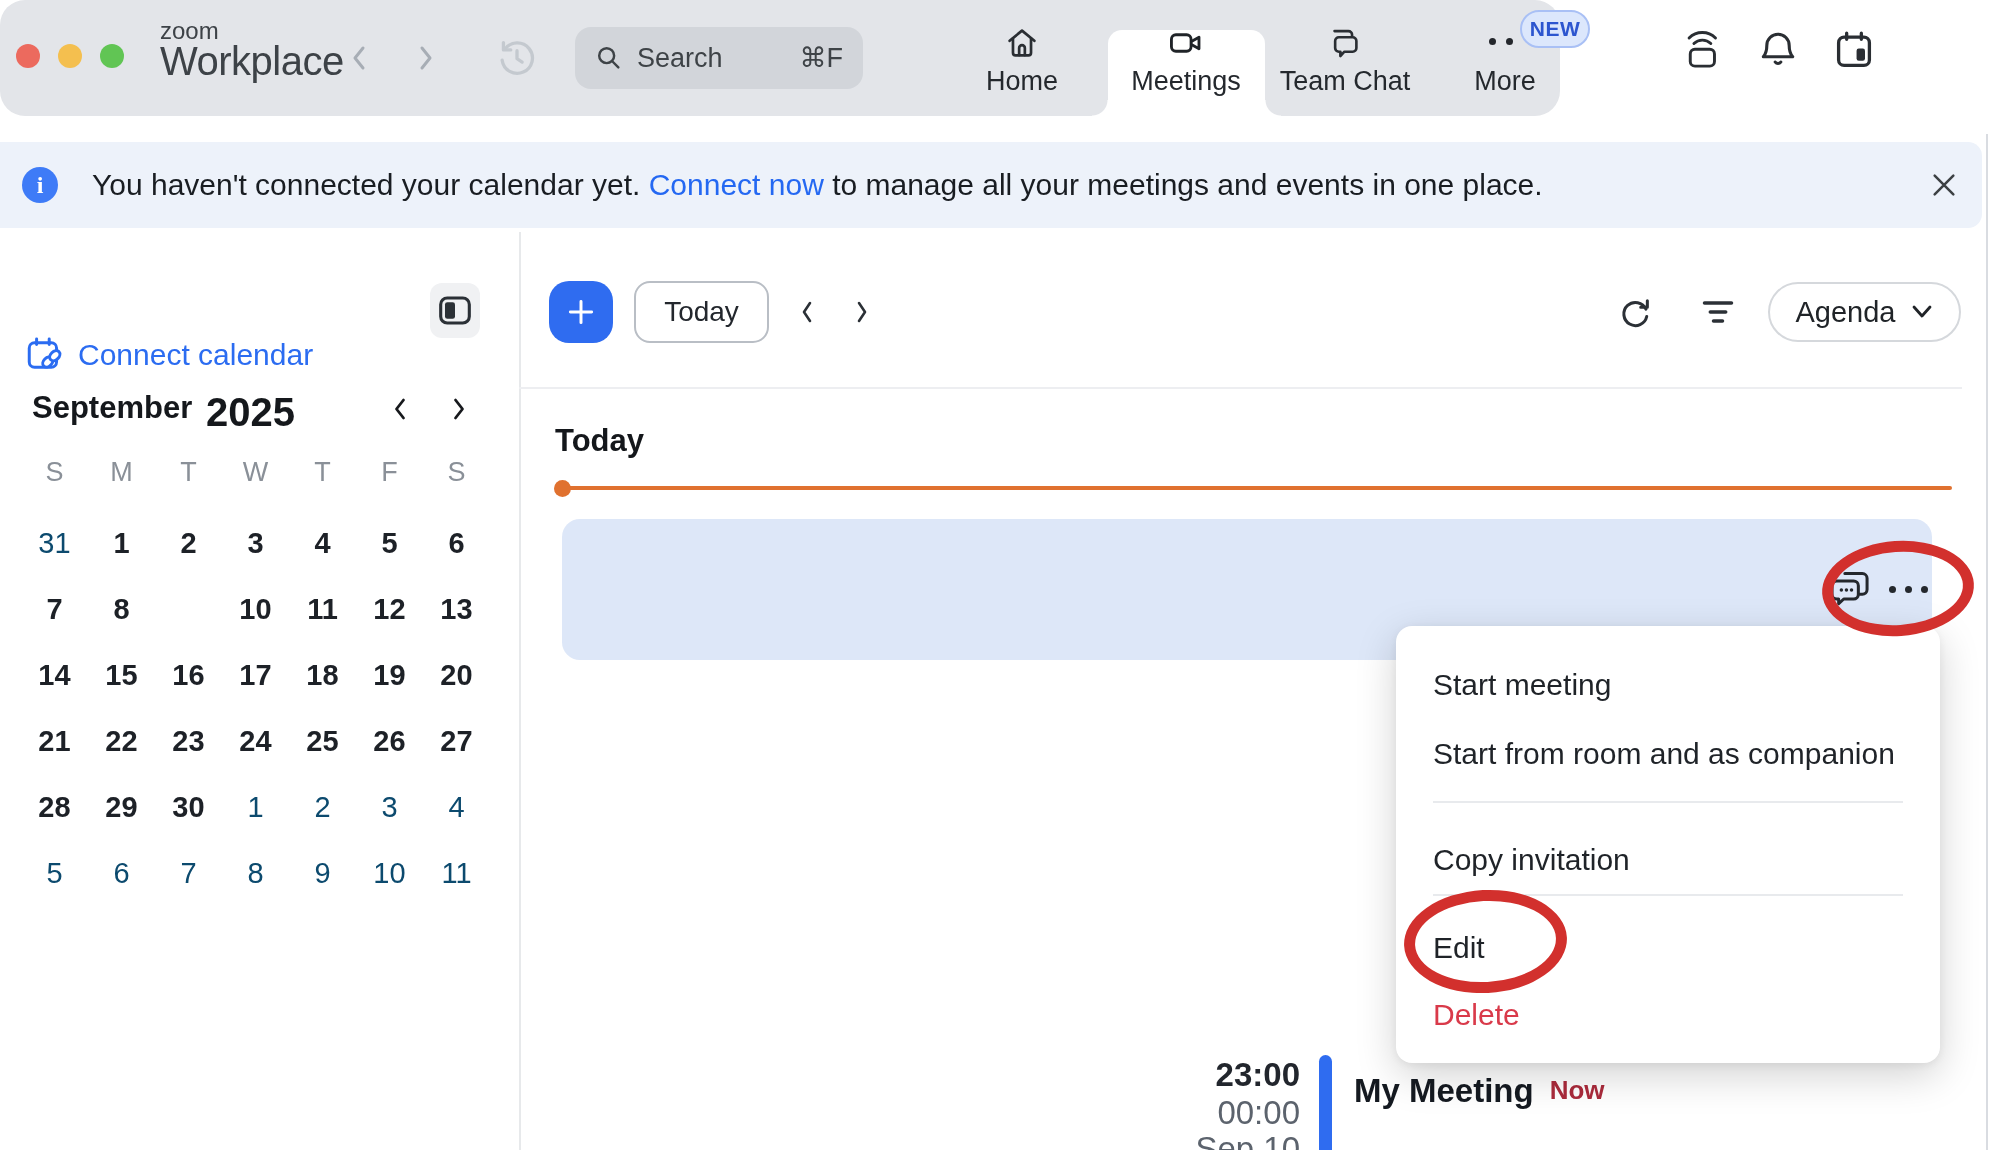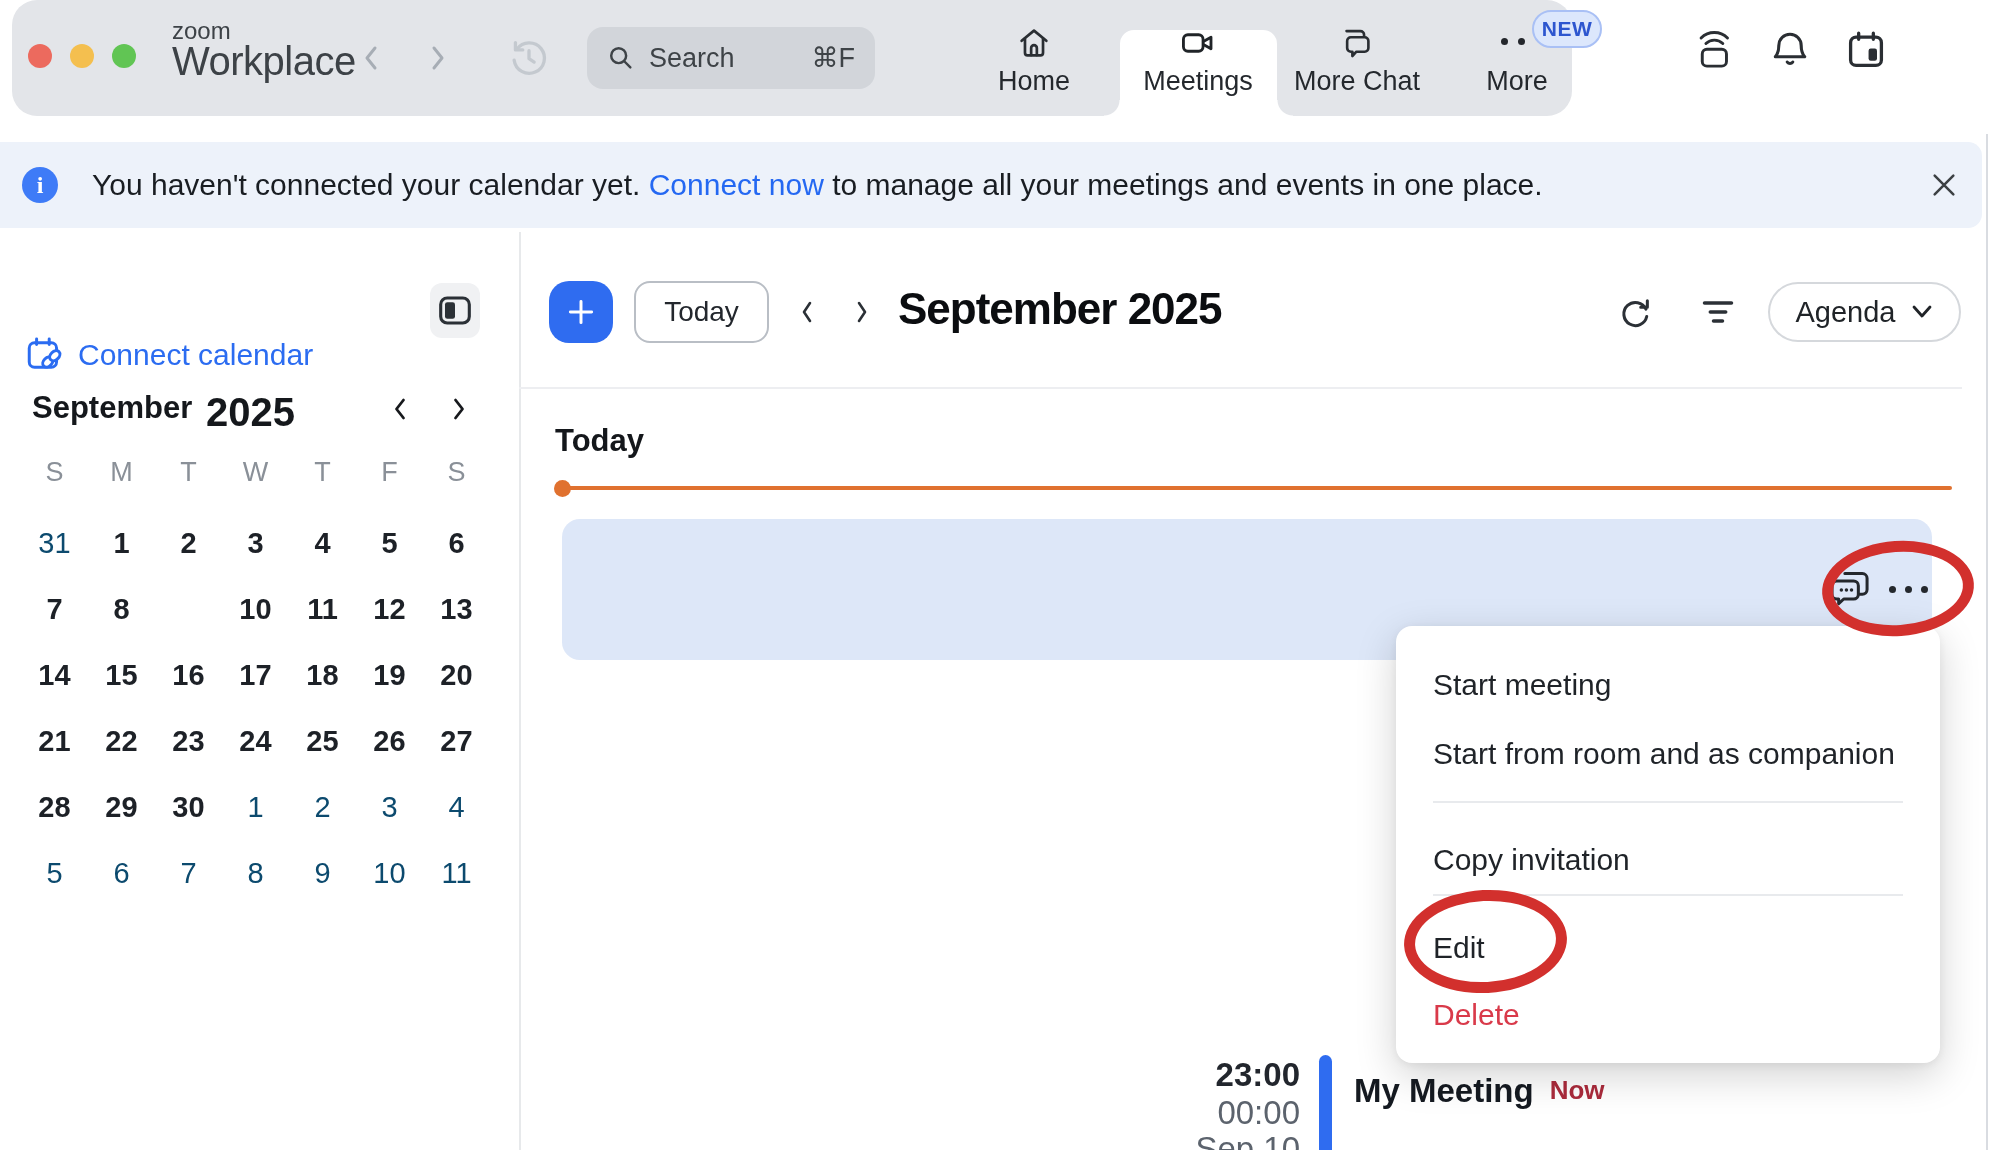--- a/index.html
+++ b/index.html
@@ -1,21 +1,21 @@
 <!DOCTYPE html>
 <html><head>
 <meta charset="utf-8">
 <style>
   * { margin:0; padding:0; box-sizing:border-box; }
   html,body { background:#fff; }
   body { font-family:"Liberation Sans","DejaVu Sans",sans-serif; }
   .app { position:relative; width:1990px; height:1150px; background:#fff; overflow:hidden; }
 
   
-  .topbar { position:absolute; left:12px; top:0; width:1560px; height:116px; background:#e3e5e9;border-radius:25px; }
+  .topbar { position:absolute; left:0; top:0; width:1560px; height:116px; background:#e3e5e9;border-radius:25px; }
   .tl { position:absolute; top:44px; width:24px; height:24px; border-radius:50%; }
   .tl.red{ left:16px; background:#ec6a5e; } .tl.yellow{ left:58px; background:#f4bf4f; } .tl.green{ left:100px; background:#61c554; }
   .logo { position:absolute; left:160px; top:18px; color:#3d4247; }
   .logo .l1 { font-size:24px; font-weight:500; line-height:26px; }
   .logo .l2 { font-size:40px; font-weight:400; line-height:34px; letter-spacing:-0.5px; }
   .navarrow { position:absolute; top:40px; }
   .histicon { position:absolute; left:495px; top:36px; }
   .search-pill { position:absolute; left:575px; top:27px; width:288px; height:62px; background:#d2d5da; border-radius:16px; display:flex; align-items:center; padding:0 20px; }
   .search-pill .slabel { font-size:27px; color:#3e4347; margin-left:14px; flex:1; }
   .search-pill .skey { font-size:27px; color:#3e4347; }
@@ -157,21 +157,21 @@
       <span class="tlabel">Meetings</span>
     </div>
 
     <div class="tab" style="left:1275px; width:140px;">
       <span class="ticon">
         <svg width="40" height="40" viewBox="0 0 26 26" fill="none" stroke="#2a2e33" stroke-width="1.7" stroke-linecap="round" stroke-linejoin="round">
           <path d="M6.2 4.6 h9 a2.4 2.4 0 0 1 2.4 2.4 v4.6 a2.4 2.4 0 0 1 -2.4 2.4 h-0.4"></path>
           <path d="M9 8.6 h9 a2.4 2.4 0 0 1 2.4 2.4 v4.6 a2.4 2.4 0 0 1 -2.4 2.4 h-5.4 l-2.6 2.8 v-2.8 h-1 a2.4 2.4 0 0 1 -2.4 -2.4 v-4.6 a2.4 2.4 0 0 1 2.4 -2.4 z" fill="#e3e5e9"></path>
         </svg>
       </span>
-      <span class="tlabel">More Chat</span>
+      <span class="tlabel">Team Chat</span>
     </div>
 
     <div class="tab" style="left:1435px; width:140px;">
       <span class="tlabel">More</span>
     </div>
     <div class="more-dot" style="left:1489px;"></div>
     <div class="more-dot" style="left:1506px;"></div>
     <div class="new-badge">NEW</div>
 
     <div class="top-icon" style="left:1680px;">
@@ -305,21 +305,20 @@
   <div class="hdr-prev">
     <svg width="22" height="32" viewBox="0 0 22 32" fill="none" stroke="#2b3036" stroke-width="2.6" stroke-linecap="round" stroke-linejoin="round">
         <path d="M14 7 L8 16 L14 25"></path>
       </svg>
   </div>
   <div class="hdr-next">
     <svg width="22" height="32" viewBox="0 0 22 32" fill="none" stroke="#2b3036" stroke-width="2.6" stroke-linecap="round" stroke-linejoin="round">
         <path d="M8 7 L14 16 L8 25"></path>
       </svg>
   </div>
-  <div class="main-title">September 2025</div>
 
   <div class="refresh-btn">
     <svg width="38" height="38" viewBox="0 0 24 24" fill="none" stroke="#2b3036" stroke-width="1.9" stroke-linecap="round" stroke-linejoin="round">
       <path d="M18.9 9.6 a7.3 7.3 0 1 0 0.5 4.6"></path>
         <path d="M19.8 4.2 v4.2 h-4.2"></path>
     </svg>
   </div>
   <div class="filter-btn">
     <svg width="36" height="32" viewBox="0 0 28 24" fill="none" stroke="#2b3036" stroke-width="2.7" stroke-linecap="round">
       <path d="M3.5 5 h21"></path>

